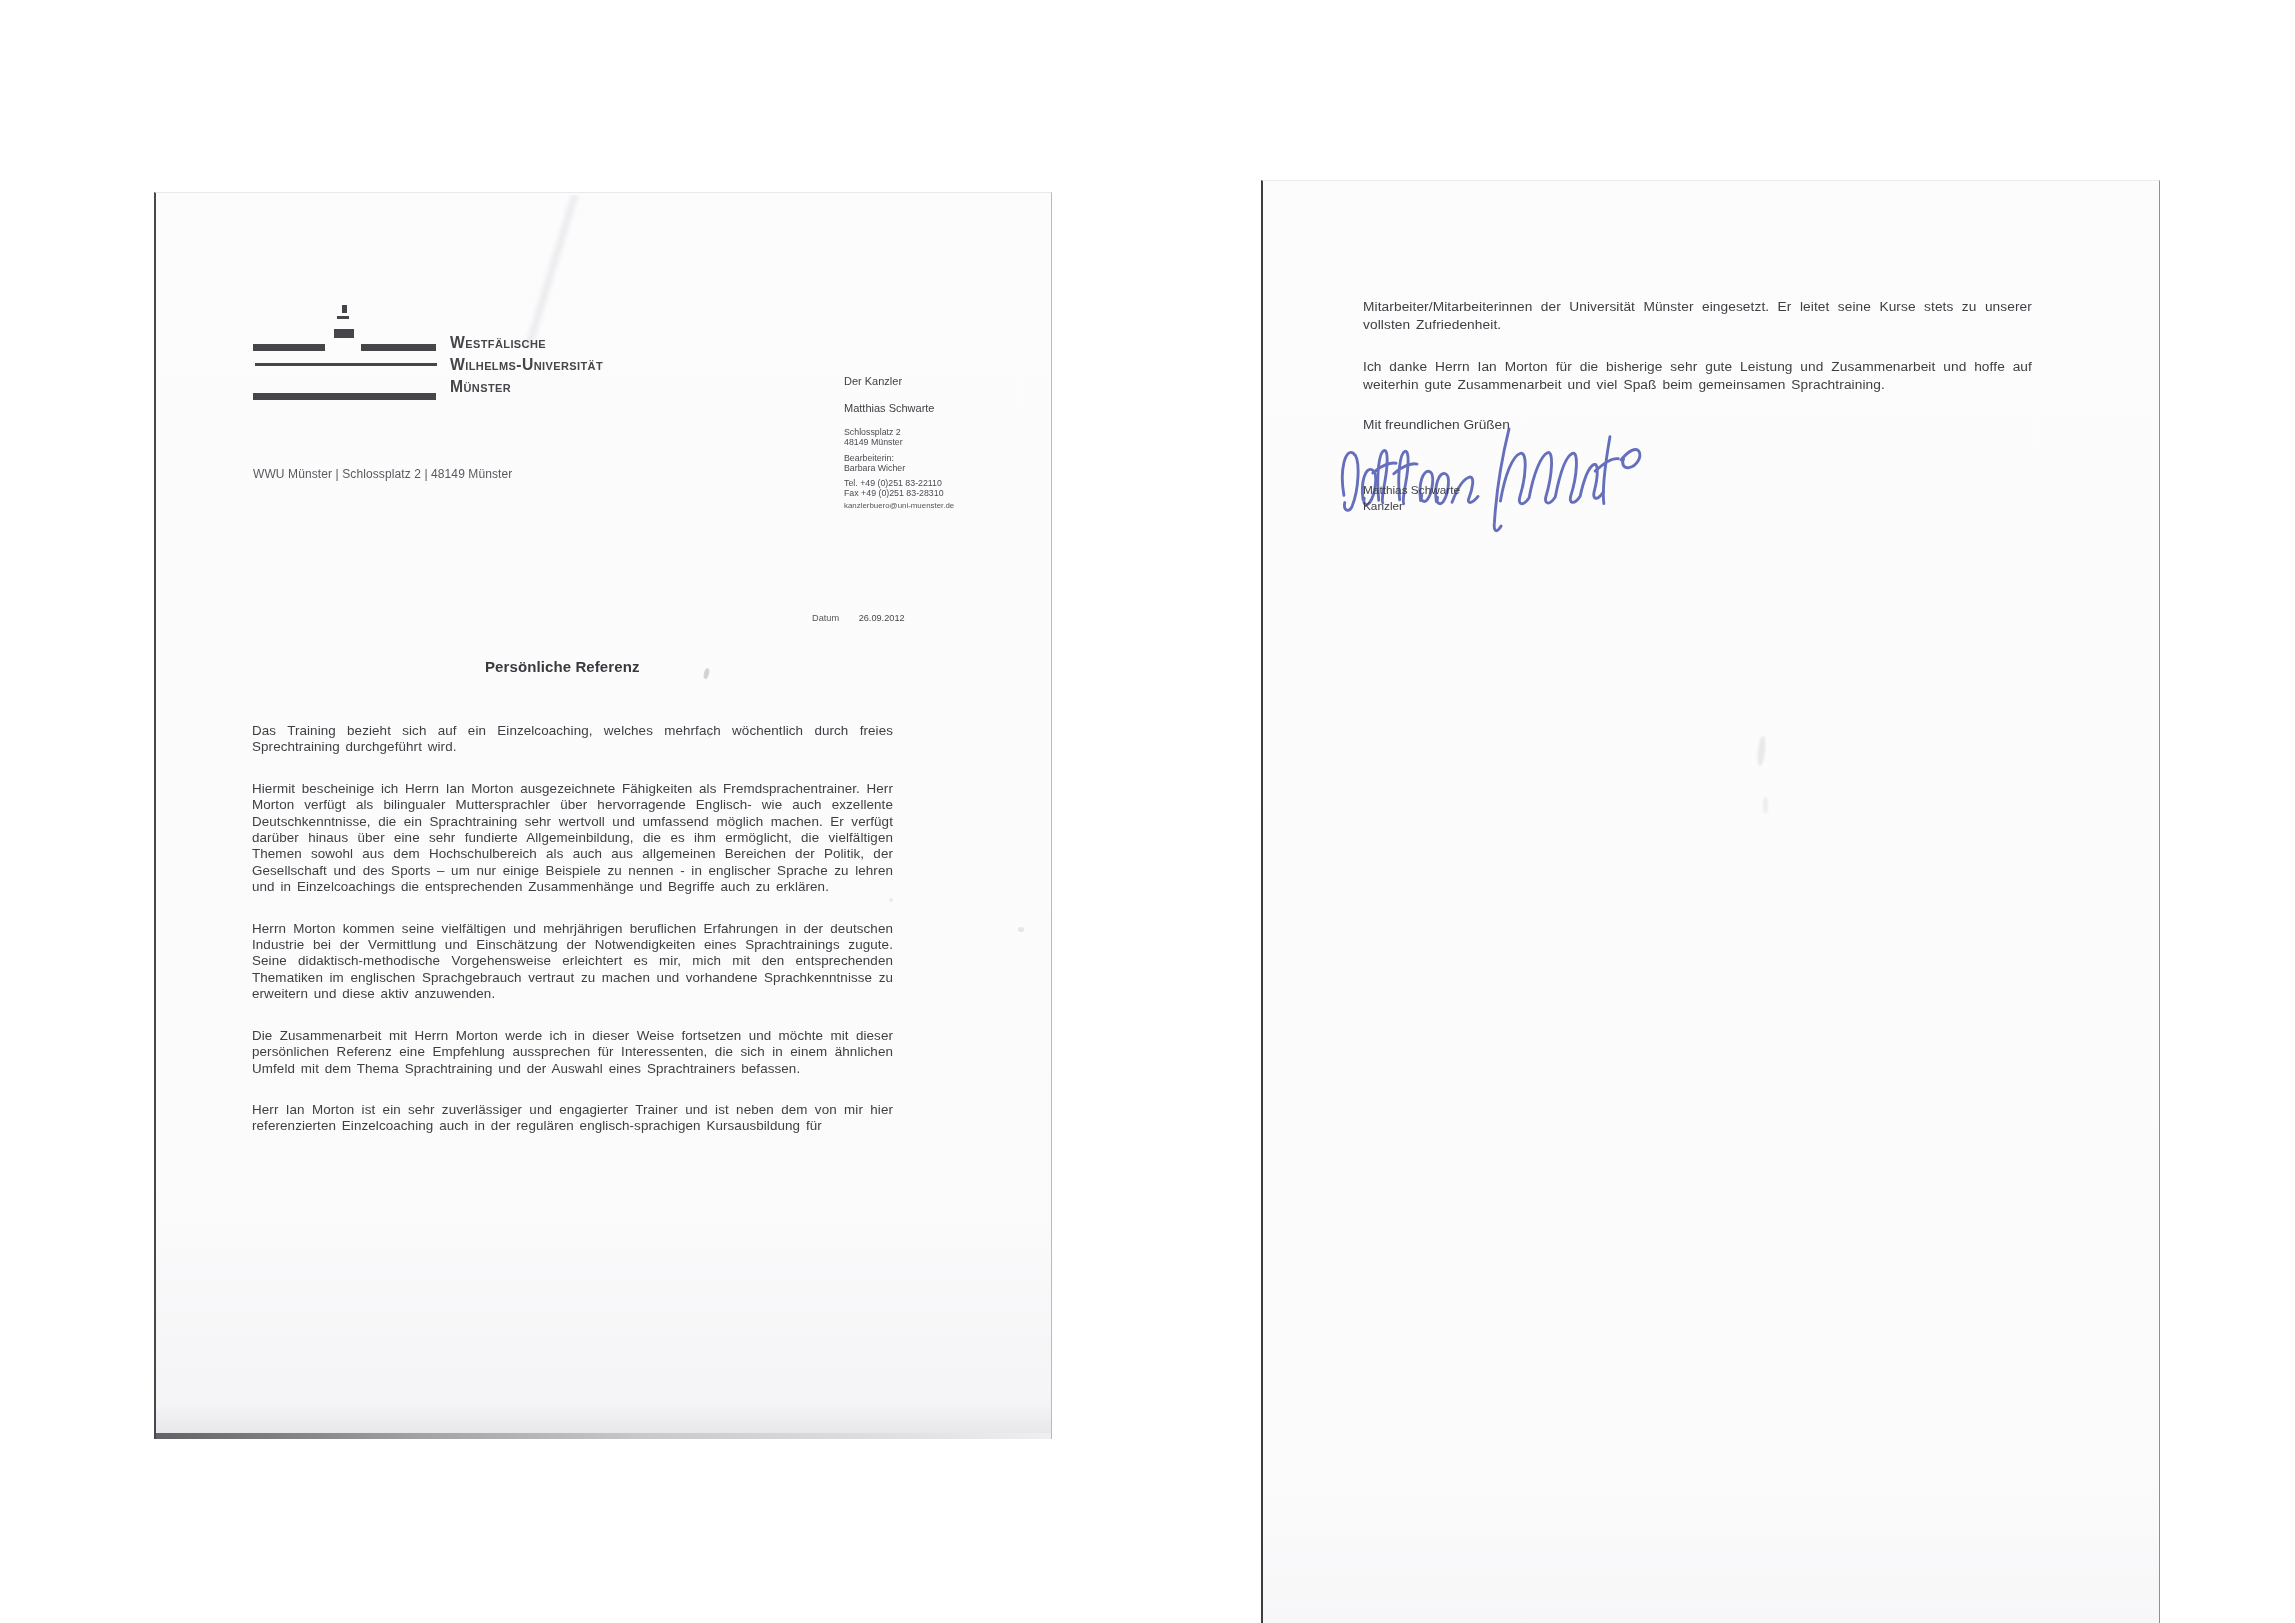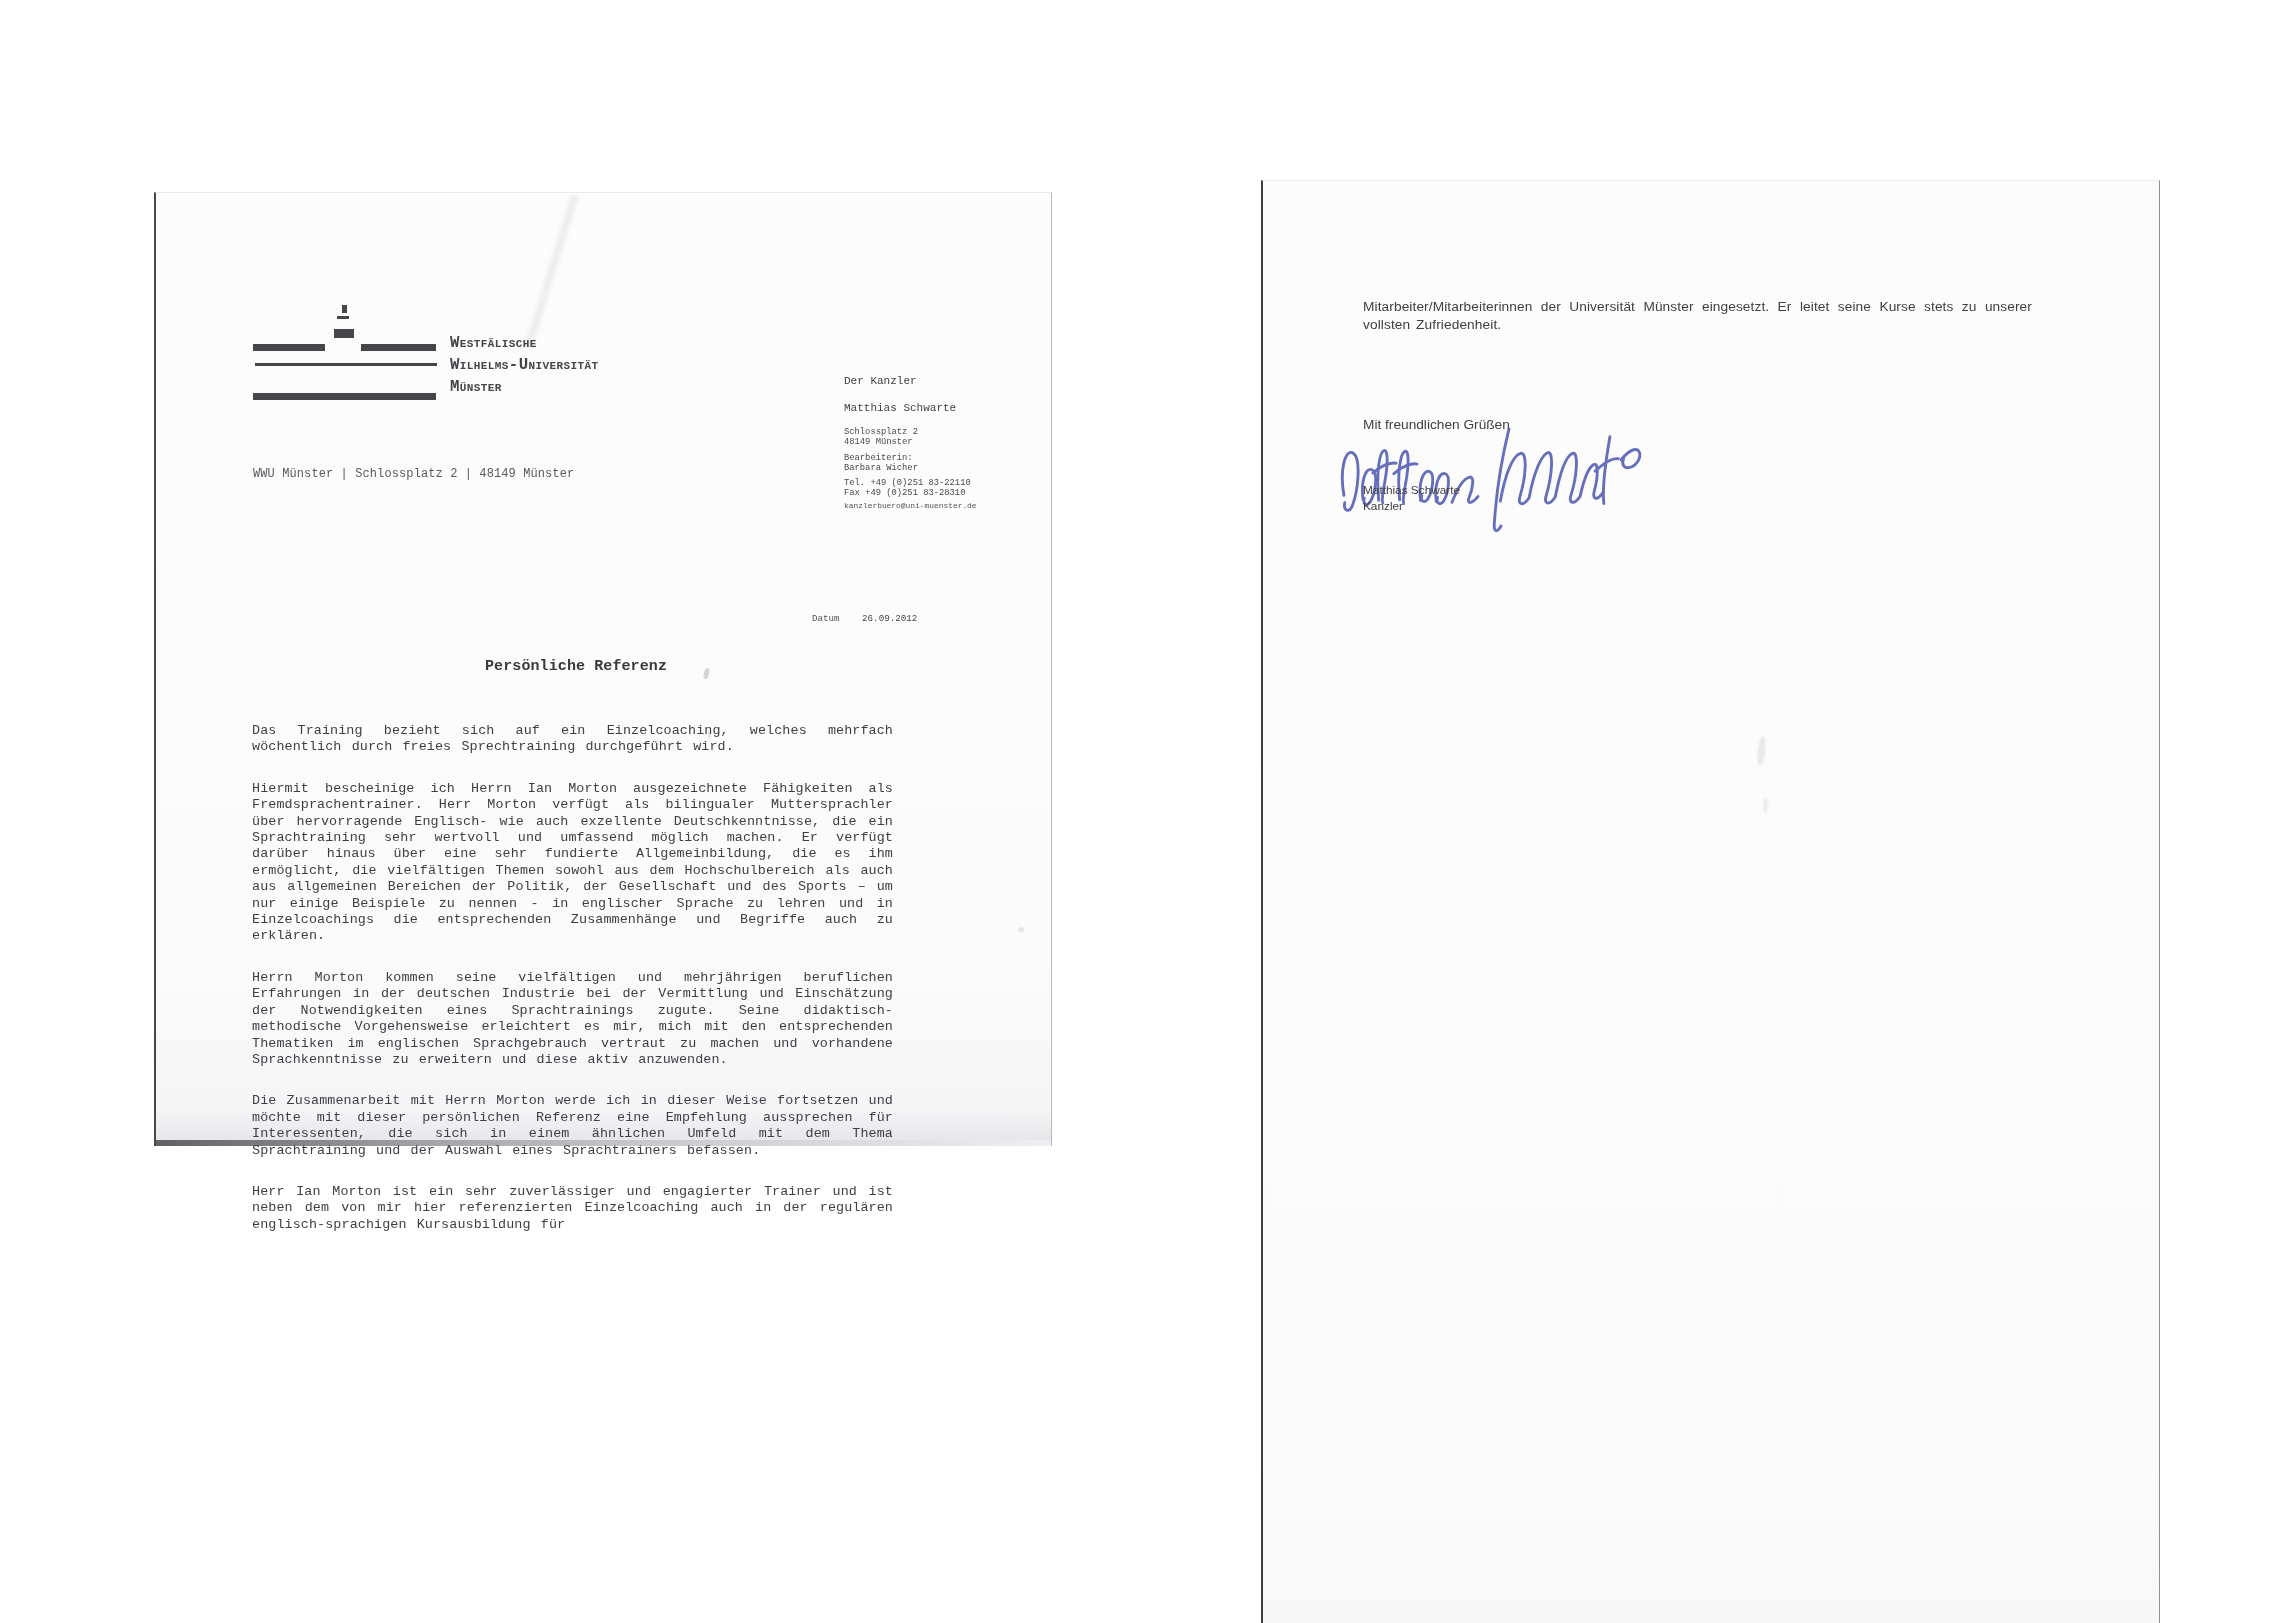--- a/index.html
+++ b/index.html
@@ -1,22 +1,22 @@
 <!DOCTYPE html>
 <html lang="de" style="font-size:10.5px"><head>
 <meta charset="utf-8">
 <style>
   html,body{margin:0;padding:0;background:#ffffff;}
   .canvas{
     position:relative;width:2295px;height:1623px;overflow:hidden;
     background:#ffffff;font-family:"Liberation Sans",sans-serif;color:#3e3e42;
   }
   .page{position:absolute;box-sizing:border-box;background:linear-gradient(180deg,#fcfcfd 0%,#fbfbfc 80%,#f4f4f6 99%);}
-  .page1{left:154px;top:192px;width:898px;height:954px;
-    border-left:2.6px solid #47474c;border-right:0.7px solid #b9b9bd;border-top:0.7px solid #e9e9ec;font-family:Liberation Mono, monospace;}
+  .page1{left:154px;top:192px;width:898px;height:1247px;
+    border-left:2.6px solid #47474c;border-right:0.7px solid #b9b9bd;border-top:0.7px solid #e9e9ec;}
   .page1::after{content:"";position:absolute;left:0;right:0;bottom:0;height:5.9px;
     background:linear-gradient(to right,rgba(60,60,66,.8),rgba(95,95,102,.55) 30%,rgba(130,130,138,.38) 55%,rgba(200,200,206,.12));}
   .page1::before{content:"";position:absolute;left:0;right:0;bottom:5.9px;height:30px;
     background:linear-gradient(to top,rgba(140,140,152,.12),rgba(0,0,0,0));}
   .page2{left:1261px;top:180px;width:899px;height:1596px;
     border-left:2px solid #3d3d42;border-right:0.7px solid #8f8f94;border-top:0.7px solid #ededf0;padding-left:24px;}
   .page2::after{content:"";position:absolute;left:0;right:0;bottom:0;height:3.9px;
     background:linear-gradient(to right,rgba(80,80,88,.45),rgba(120,120,130,.28) 40%,rgba(170,170,180,.14) 75%,rgba(210,210,216,.08));}
   .page2::before{content:"";position:absolute;left:0;right:0;bottom:3.9px;height:26px;
     background:linear-gradient(to top,rgba(150,150,160,.10),rgba(0,0,0,0));}
@@ -119,20 +119,21 @@
 
     <div class="speck" style="left:548px;top:475px;width:4.6px;height:11px;transform:rotate(14deg);"></div>
     <div class="speck" style="left:552px;top:538px;width:3.3px;height:7.2px;opacity:.55;"></div>
     <div class="speck" style="left:862px;top:734px;width:5.9px;height:4.6px;opacity:.5;"></div>
     <div class="speck" style="left:733px;top:705px;width:3.9px;height:3.9px;opacity:.4;"></div>
   </div>
 
   <div class="page page2">
     <div class="body2">
       <p>Mitarbeiter/Mitarbeiterinnen der Universität Münster eingesetzt. Er leitet seine Kurse stets zu unserer vollsten Zufriedenheit.</p>
+      <p>Ich danke Herrn Ian Morton für die bisherige sehr gute Leistung und Zusammenarbeit und hoffe auf weiterhin gute Zusammenarbeit und viel Spaß beim gemeinsamen Sprachtraining.</p>
     </div>
 
     <div class="closing">Mit freundlichen Grüßen</div>
 
     <svg class="signature-svg" viewBox="0 0 486 182" fill="none" xmlns="http://www.w3.org/2000/svg">
       <g stroke="#5560b4" stroke-width="4.4" stroke-linecap="round" stroke-linejoin="round" opacity="0.9">
         <path d="M7,103 C1,64 11,30 23,39 C35,48 29,97 19,120 C14,130 5,127 8,114"></path>
         <path d="M36,110 C33,83 41,60 51,65 C61,70 55,103 46,115 C42,121 35,118 38,108"></path>
         <path d="M60,112 C57,70 63,38 70,36 C77,34 75,60 70,84 C66,104 64,112 66,116 M52,70 C66,58 80,54 88,56"></path>
         <path d="M92,112 C89,72 95,40 102,38 C109,36 107,62 102,86 C98,106 96,114 98,118 M84,72 C98,60 112,56 120,58"></path>

